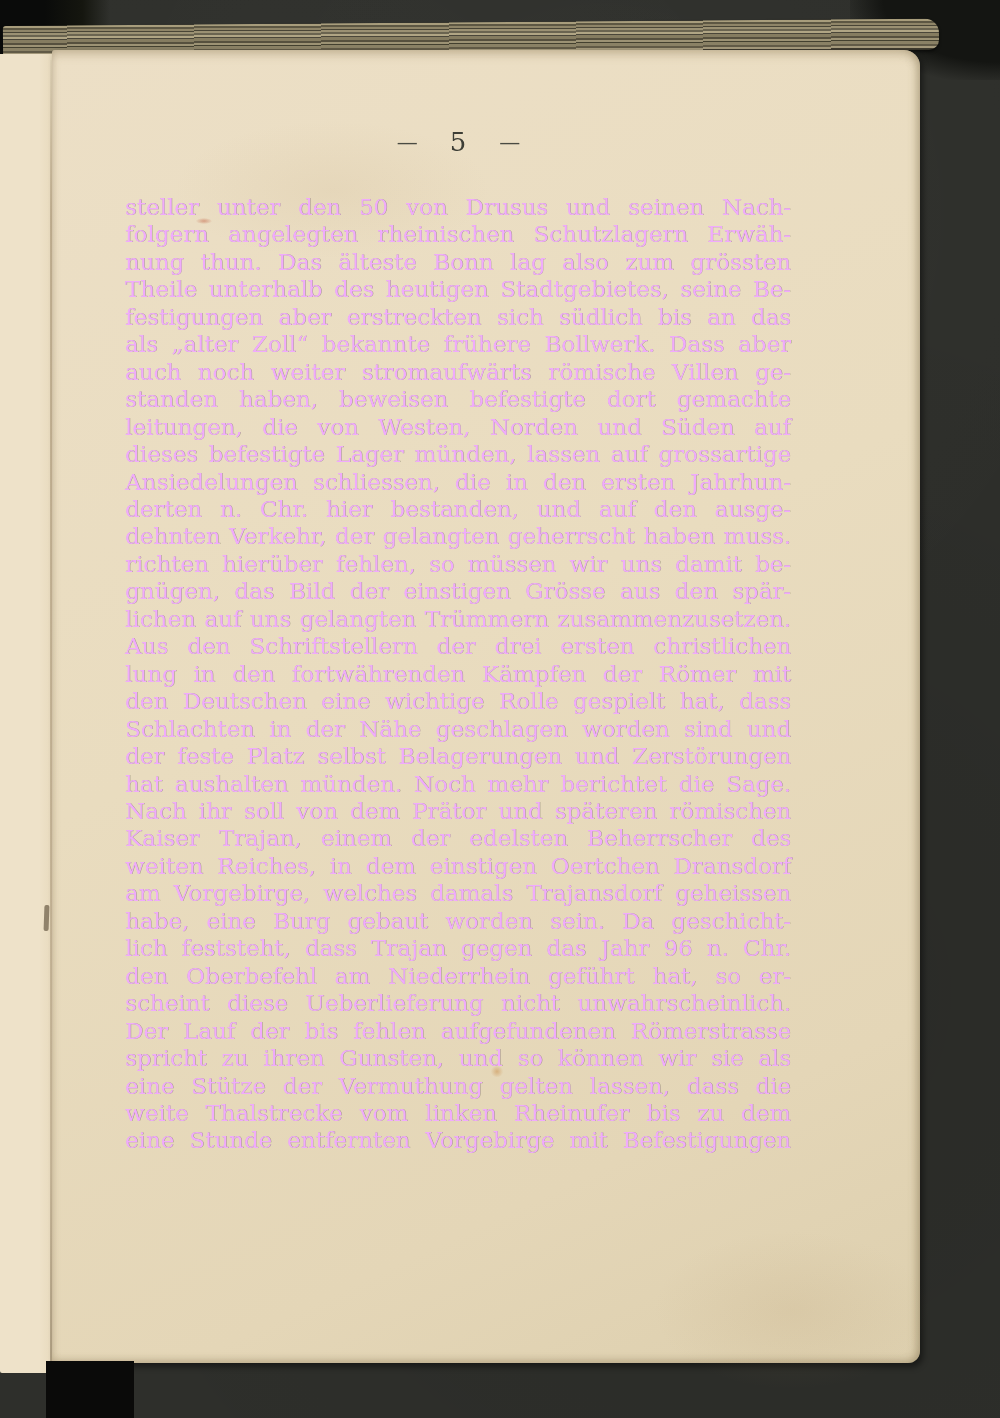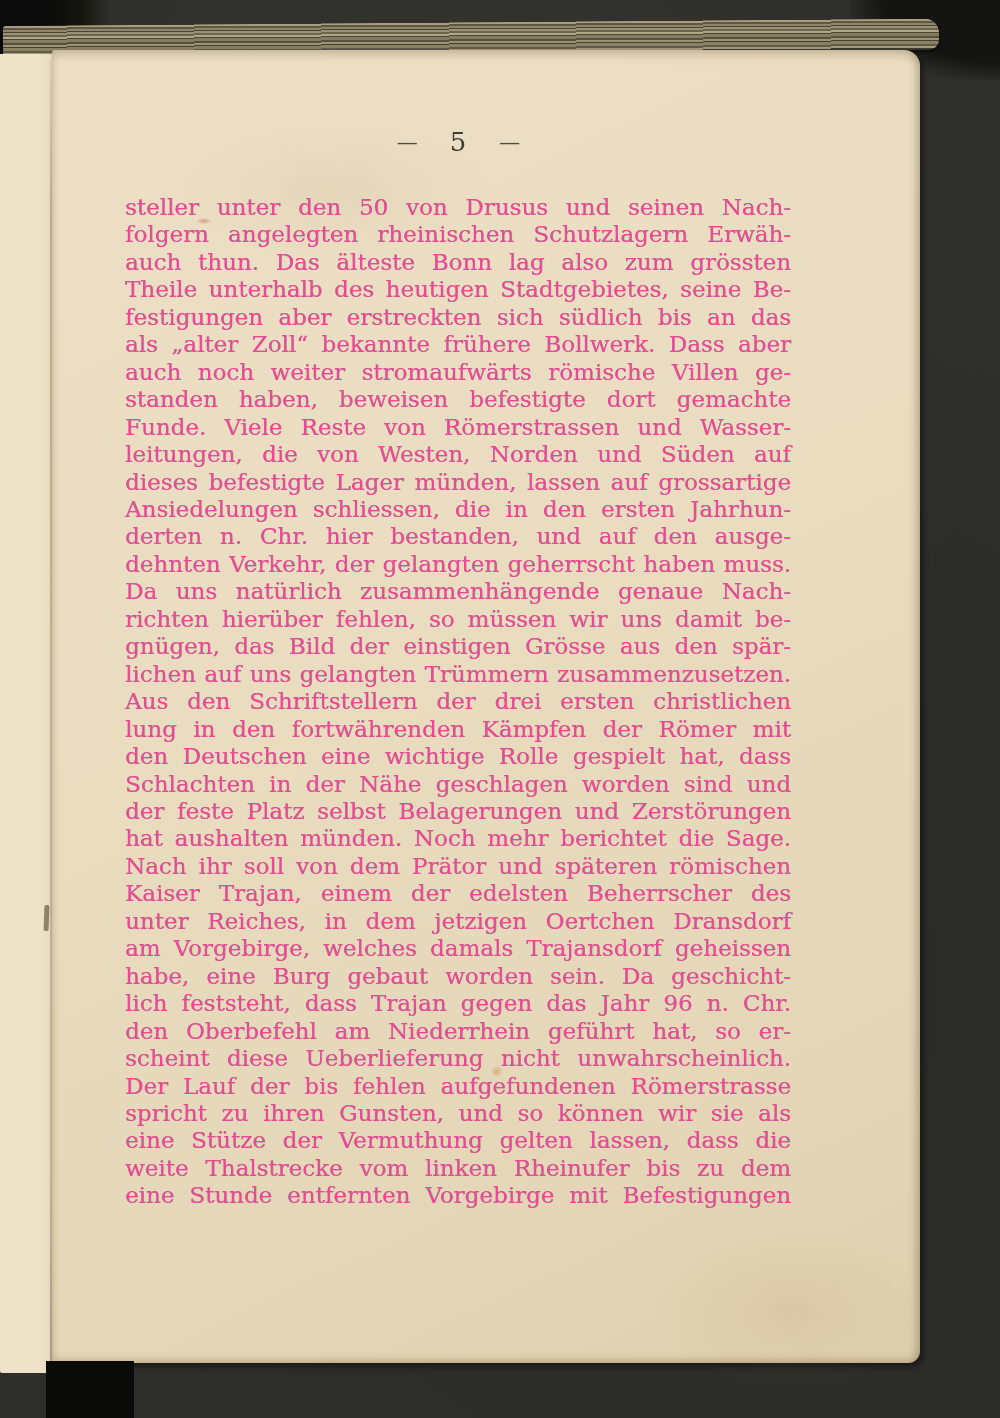--- a/index.html
+++ b/index.html
@@ -66,21 +66,21 @@
 
   
   .header{position:absolute;left:125px;top:127px;width:666px;
     display:flex;justify-content:center;align-items:baseline;gap:33px;
     color:#3d3e36;}
   .header .num{font-size:26px;line-height:30px;}
   .header .dash{font-size:21px;letter-spacing:-1px;transform:translateY(-2px);color:#4a4b42;}
 
   
   .textblock{position:absolute;left:125px;top:194px;width:666px;
-    font-size:23px;line-height:27.45px;color:#ec4899;
+    font-size:23px;line-height:27.45px;color:#f0abfc;
     text-shadow:0.4px 0.4px 0.5px rgba(70,70,58,0.45);}
   .line{text-align:justify;text-align-last:justify;white-space:nowrap;}
   .line{white-space:normal;}
 </style>
 </head>
 <body>
 
 <div class="scene">
 
   <div class="corner-tl"></div>
@@ -101,45 +101,43 @@
 
   <div class="header">
     <span class="dash">—</span>
     <span class="num">5</span>
     <span class="dash">—</span>
   </div>
 
   <div class="textblock" id="textblock">
       <div class="line">steller unter den 50 von Drusus und seinen Nach-</div>
       <div class="line">folgern angelegten rheinischen Schutzlagern Erwäh-</div>
-      <div class="line">auch thun.  Das älteste Bonn lag also zum grössten</div>
+      <div class="line">nung thun.  Das älteste Bonn lag also zum grössten</div>
       <div class="line">Theile unterhalb des heutigen Stadtgebietes, seine Be-</div>
       <div class="line">festigungen aber erstreckten sich südlich bis an das</div>
       <div class="line">als „alter Zoll“ bekannte frühere Bollwerk.  Dass aber</div>
       <div class="line">auch noch weiter stromaufwärts römische Villen ge-</div>
       <div class="line">standen haben, beweisen befestigte dort gemachte</div>
-      <div class="line">Funde.  Viele Reste von Römerstrassen und Wasser-</div>
       <div class="line">leitungen, die von Westen, Norden und Süden auf</div>
       <div class="line">dieses befestigte Lager münden, lassen auf grossartige</div>
       <div class="line">Ansiedelungen schliessen, die in den ersten Jahrhun-</div>
       <div class="line">derten n. Chr. hier bestanden, und auf den ausge-</div>
       <div class="line">dehnten Verkehr, der gelangten geherrscht haben muss.</div>
-      <div class="line">Da uns natürlich zusammenhängende genaue Nach-</div>
       <div class="line">richten hierüber fehlen, so müssen wir uns damit be-</div>
       <div class="line">gnügen, das Bild der einstigen Grösse aus den spär-</div>
       <div class="line">lichen auf uns gelangten Trümmern zusammenzusetzen.</div>
       <div class="line">Aus den Schriftstellern der drei ersten christlichen</div>
       <div class="line">lung in den fortwährenden Kämpfen der Römer mit</div>
       <div class="line">den Deutschen eine wichtige Rolle gespielt hat, dass</div>
       <div class="line">Schlachten in der Nähe geschlagen worden sind und</div>
       <div class="line">der feste Platz selbst Belagerungen und Zerstörungen</div>
       <div class="line">hat aushalten münden.  Noch mehr berichtet die Sage.</div>
       <div class="line">Nach ihr soll von dem Prätor und späteren römischen</div>
       <div class="line">Kaiser Trajan, einem der edelsten Beherrscher des</div>
-      <div class="line">unter Reiches, in dem jetzigen Oertchen Dransdorf</div>
+      <div class="line">weiten Reiches, in dem einstigen Oertchen Dransdorf</div>
       <div class="line">am Vorgebirge, welches damals Trajansdorf geheissen</div>
       <div class="line">habe, eine Burg gebaut worden sein.  Da geschicht-</div>
       <div class="line">lich feststeht, dass Trajan gegen das Jahr 96 n. Chr.</div>
       <div class="line">den Oberbefehl am Niederrhein geführt hat, so er-</div>
       <div class="line">scheint diese Ueberlieferung nicht unwahrscheinlich.</div>
       <div class="line">Der Lauf der bis fehlen aufgefundenen Römerstrasse</div>
       <div class="line">spricht zu ihren Gunsten, und so können wir sie als</div>
       <div class="line">eine Stütze der Vermuthung gelten lassen, dass die</div>
       <div class="line">weite Thalstrecke vom linken Rheinufer bis zu dem</div>
       <div class="line">eine Stunde entfernten Vorgebirge mit Befestigungen</div>

